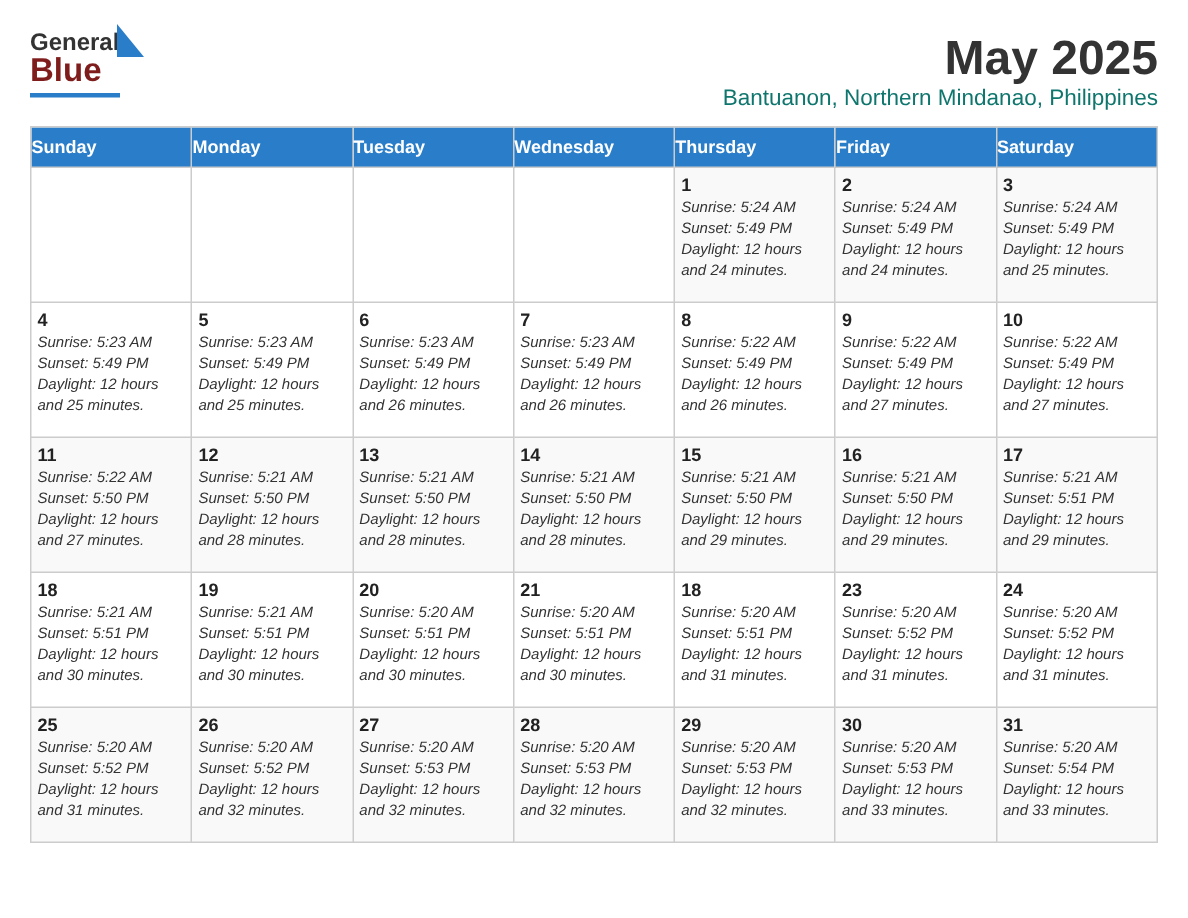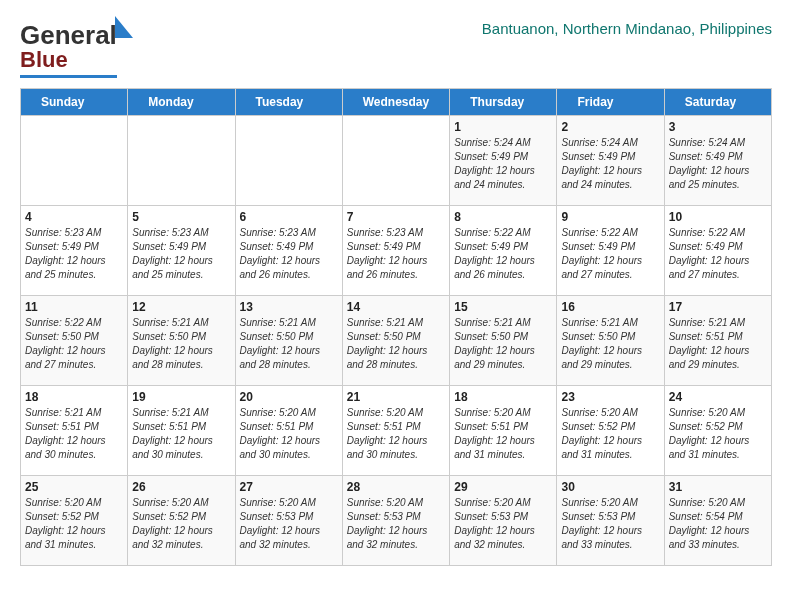--- a/index.html
+++ b/index.html
@@ -39,21 +39,21 @@
       color: #0f766e;
     }
     .calendar {
       width: 100%;
       border-collapse: collapse;
       font-size: 11px;
     }
     .calendar thead th {
       background: #2a7dc9;
       color: #fff;
-      padding: 6px 20px;
+      padding: 6px 0;
       text-align: left;
       font-size: 12px;
       font-weight: bold;
       border: 1px solid #ccc;
     }
     .calendar tbody td {
       vertical-align: top;
       padding: 4px;
       border: 1px solid #ccc;
       height: 90px;
@@ -81,33 +81,34 @@
     }
   </style>
 </head>
 <body>
 
 <div class="header">
   <div class="logo">
     <div class="logo-wrapper">
       <div style="display:flex;align-items:center;">
         <div style="position:relative; display:inline-block;">
-          <span style="font-size:26px; font-weight:bold; color:#333;">General</span>
+          <span style="font-size:16px; font-weight:bold; color:#333;">General</span>
           <svg width="18" height="22" viewBox="0 0 18 22" style="position:absolute;top:-4px;right:-16px;">
             <polygon points="0,0 18,22 0,22" fill="#2a7dc9"></polygon>
           </svg>
         </div>
       </div>
       <div style="margin-top:0px;">
         <span style="font-size:22px; font-weight:bold; color:#7f1d1d; display:block; margin-top:-4px;">Blue</span>
       </div>
       <div style="height:3px; background:#2a7dc9; width:100%; margin-top:2px;"></div>
     </div>
   </div>
   <div class="title-block">
+    <h1>May 2025</h1>
     <h2>Bantuanon, Northern Mindanao, Philippines</h2>
   </div>
 </div>
 
 <table class="calendar">
   <thead>
     <tr>
     <th>Sunday</th>
         <th>Monday</th>
         <th>Tuesday</th>

